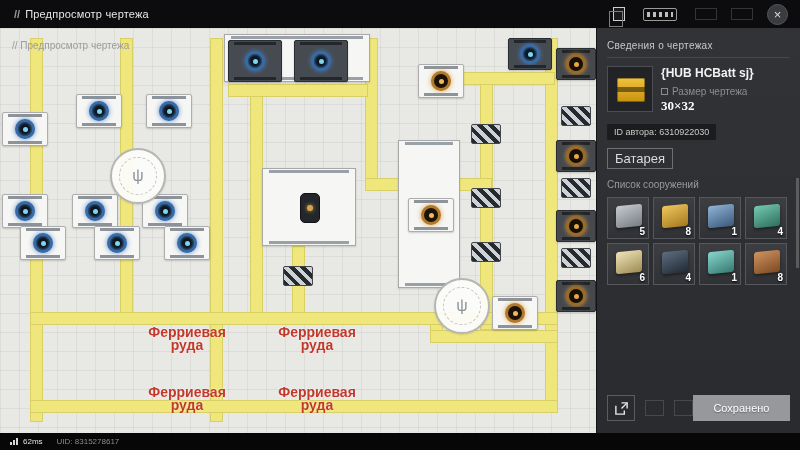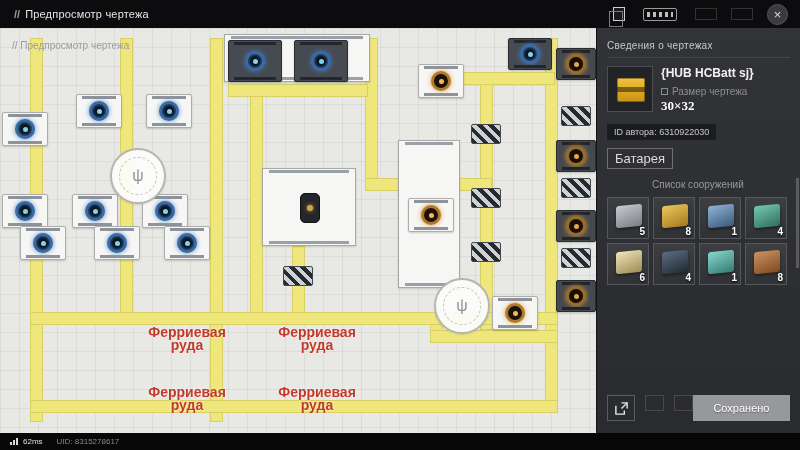--- a/index.html
+++ b/index.html
@@ -64,27 +64,27 @@
   .p-meta{margin-left:8px;min-width:0;}
   .p-name{color:#f2f2f2;font-size:12px;font-weight:bold;white-space:nowrap;}
   .p-sizerow{display:flex;align-items:center;margin-top:6px;}
   .size-icon{width:7px;height:7px;border:1px solid #8d8d8d;margin-right:4px;}
   .p-sizelabel{color:#8d8d8d;font-size:10px;}
   .p-sizeval{color:#fff;font-size:13px;font-weight:bold;margin-top:1px;font-family:Liberation Serif, serif;}
   .p-id{display:inline-block;background:#1b1c1e;color:#c9c9c9;font-size:9px;padding:3px 7px;margin-top:10px;border-radius:1px;}
   .p-tagrow{margin-top:8px;}
   .p-tag{display:inline-block;border:1px solid #6f6f6f;color:#dcdcdc;font-size:13px;padding:2px 7px;}
   .p-sub{color:#cf9a52;font-size:10px;margin-top:9px;white-space:nowrap;}
-  .p-listtitle{color:#9a9a9a;font-size:10px;margin-top:10px;margin-left:45px;}
+  .p-listtitle{color:#9a9a9a;font-size:10px;margin-top:10px;}
   .p-grid{margin-top:7px;display:grid;grid-template-columns:repeat(4,42px);gap:4px;}
   .p-item{width:42px;height:42px;background:linear-gradient(180deg,#3d3e42,#313236);border:1px solid #55575c;position:relative;cursor:pointer;}
   .p-item .blob{position:absolute;left:8px;top:7px;width:26px;height:22px;border-radius:3px;transform:skewY(-6deg);box-shadow:0 2px 3px rgba(0,0,0,.4);}
   .p-item .cnt{position:absolute;right:3px;bottom:1px;color:#fff;font-size:10px;font-weight:bold;text-shadow:0 1px 2px #000;}
   .p-scroll{position:absolute;right:1px;top:150px;width:3px;height:90px;background:rgba(255,255,255,.22);}
-  .p-actions{position:absolute;left:10px;right:10px;bottom:12px;display:flex;align-items:flex-start;}
+  .p-actions{position:absolute;left:10px;right:10px;bottom:12px;display:flex;align-items:center;}
   .btn-export{width:30px;height:26px;background:#2a2b2e;border:1px solid #5a5c60;display:flex;align-items:center;justify-content:center;cursor:pointer;}
   .ghost-ico{width:20px;height:16px;border:1px solid rgba(255,255,255,.14);margin-left:10px;}
   .btn-saved{margin-left:auto;width:104px;height:26px;background:#97989b;color:#fff;font-size:11px;display:flex;align-items:center;justify-content:center;text-shadow:0 1px 1px rgba(0,0,0,.35);cursor:pointer;}
 
   
   #statusbar{position:absolute;left:0;top:433px;width:800px;height:17px;background:#070708;display:flex;align-items:center;z-index:30;}
   .sig{display:flex;align-items:flex-end;margin-left:10px;}
   .sig i{display:block;width:2px;background:#d8d8d8;margin-right:1px;}
   .sig i:nth-child(1){height:3px}.sig i:nth-child(2){height:5px}.sig i:nth-child(3){height:7px}
   .ping{color:#e0e0e0;font-size:8px;margin-left:4px;}

